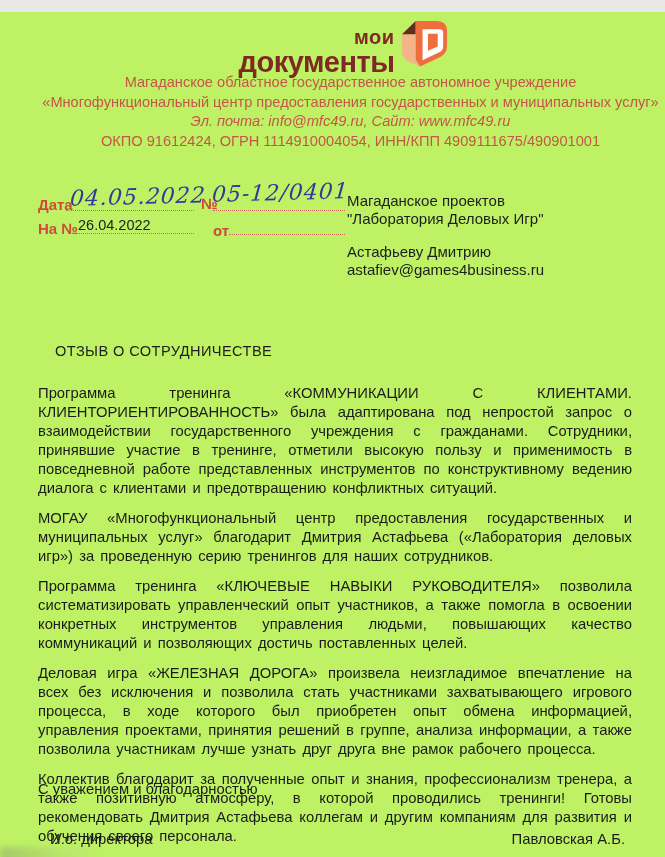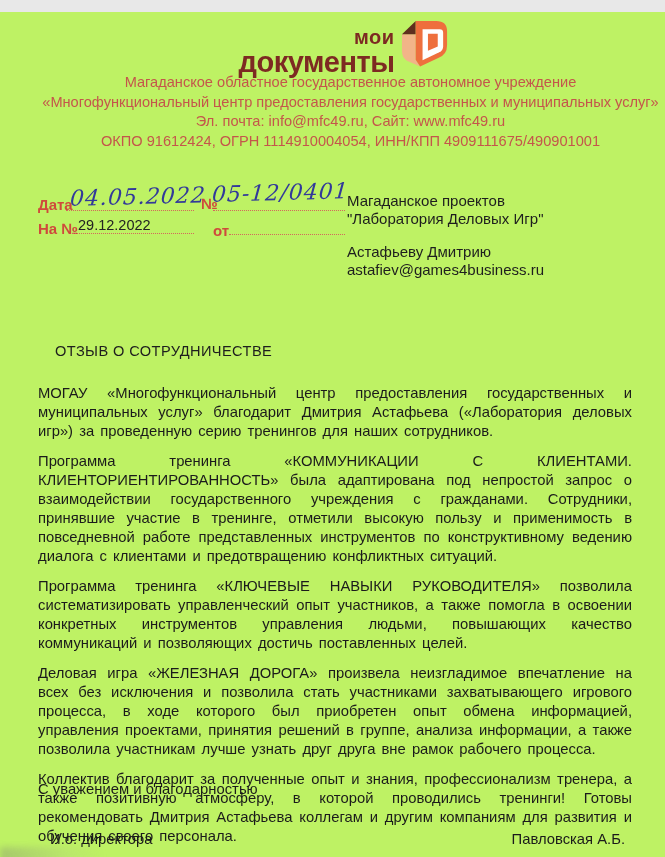--- a/index.html
+++ b/index.html
@@ -19,21 +19,21 @@
   .logo-line1 { font-size:20px; font-weight:700; letter-spacing:.5px; margin-top:9px; }
   .logo-line2 { font-size:29px; font-weight:600; letter-spacing:-0.5px; margin-top:1px; }
   .logo-icon { width:49px; height:52px; }
 
   
   .letterhead {
     position:absolute; top:61px; left:0; width:100%;
     text-align:center; color:#c4564b; line-height:19.5px; font-size:14.6px;
   }
   .lh-line { white-space:nowrap;padding-left:36px; }
-  .lh-italic { }
+  .lh-italic { font-style:italic; }
 
   
   .ref { position:absolute; top:176px; left:0; width:100%; font-size:12px; }
   .ref-label { position:absolute; color:#cf4a3c; font-weight:700; font-size:15px; }
   .dotline { position:absolute; border-bottom:1.5px dotted #d4685c; height:0; }
   .handwrite {
     position:absolute; font-family:"DejaVu Serif", serif; font-style:italic;
     color:#32399a; font-size:22px; white-space:nowrap;
     transform:rotate(-1.5deg) skewX(-6deg); letter-spacing:1px;
   }
@@ -100,40 +100,40 @@
     <span class="ref-label" style="left:38px; top:8px;">Дата</span>
     <span class="dotline" style="left:66px; top:22px; width:128px;"></span>
     <span class="handwrite" style="left:70px; top:-4px;">04.05.2022</span>
 
     <span class="ref-label" style="left:201px; top:7px;">№</span>
     <span class="dotline" style="left:213px; top:22px; width:132px;"></span>
     <span class="handwrite" style="left:212px; top:-8px;">05-12/0401</span>
 
     <span class="ref-label" style="left:38px; top:32px;">На №</span>
     <span class="dotline" style="left:72px; top:45px; width:122px;"></span>
-    <span class="typed" style="left:78px; top:29px;">29.12.2022</span>
+    <span class="typed" style="left:78px; top:29px;">26.04.2022</span>
 
     <span class="ref-label" style="left:213px; top:34px;">от</span>
     <span class="dotline" style="left:229px; top:46px; width:116px;"></span>
     <span class="typed" style="left:235px; top:31px;"></span>
   </div>
 
   <div class="addressee">
     <div>Магаданское  проектов</div>
     <div>"Лаборатория Деловых Игр"</div>
     <div class="addr-gap"></div>
     <div>Астафьеву Дмитрию</div>
     <div>astafiev@games4business.ru</div>
   </div>
 
   <div class="doc-title">ОТЗЫВ О СОТРУДНИЧЕСТВЕ</div>
 
   <div class="body-text">
+    <p>Программа тренинга «КОММУНИКАЦИИ С КЛИЕНТАМИ. КЛИЕНТОРИЕНТИРОВАННОСТЬ» была адаптирована под непростой запрос о взаимодействии государственного учреждения с гражданами. Сотрудники, принявшие участие в тренинге, отметили высокую пользу и применимость в повседневной работе представленных инструментов по конструктивному ведению диалога с клиентами и предотвращению конфликтных ситуаций.</p>
     <p>МОГАУ «Многофункциональный центр предоставления государственных и муниципальных услуг» благодарит Дмитрия Астафьева («Лаборатория деловых игр») за проведенную серию тренингов для наших сотрудников.</p>
-    <p>Программа тренинга «КОММУНИКАЦИИ С КЛИЕНТАМИ. КЛИЕНТОРИЕНТИРОВАННОСТЬ» была адаптирована под непростой запрос о взаимодействии государственного учреждения с гражданами. Сотрудники, принявшие участие в тренинге, отметили высокую пользу и применимость в повседневной работе представленных инструментов по конструктивному ведению диалога с клиентами и предотвращению конфликтных ситуаций.</p>
     <p>Программа тренинга «КЛЮЧЕВЫЕ НАВЫКИ РУКОВОДИТЕЛЯ» позволила систематизировать управленческий опыт участников, а также помогла в освоении конкретных инструментов управления людьми, повышающих качество коммуникаций и позволяющих достичь поставленных целей.</p>
     <p>Деловая игра «ЖЕЛЕЗНАЯ ДОРОГА» произвела неизгладимое впечатление на всех без исключения и позволила стать участниками захватывающего игрового процесса, в ходе которого был приобретен опыт обмена информацией, управления проектами, принятия решений в группе, анализа информации, а также позволила участникам лучше узнать друг друга вне рамок рабочего процесса.</p>
     <p>Коллектив благодарит за полученные опыт и знания, профессионализм тренера, а также позитивную атмосферу, в которой проводились тренинги! Готовы рекомендовать Дмитрия Астафьева коллегам и другим компаниям для развития и обучения своего персонала.</p>
   </div>
 
   <div class="regards">С уважением и благодарностью</div>
 
   <div class="sig-row">
     <span>И.о. директора</span>
     <span>Павловская А.Б.</span>

